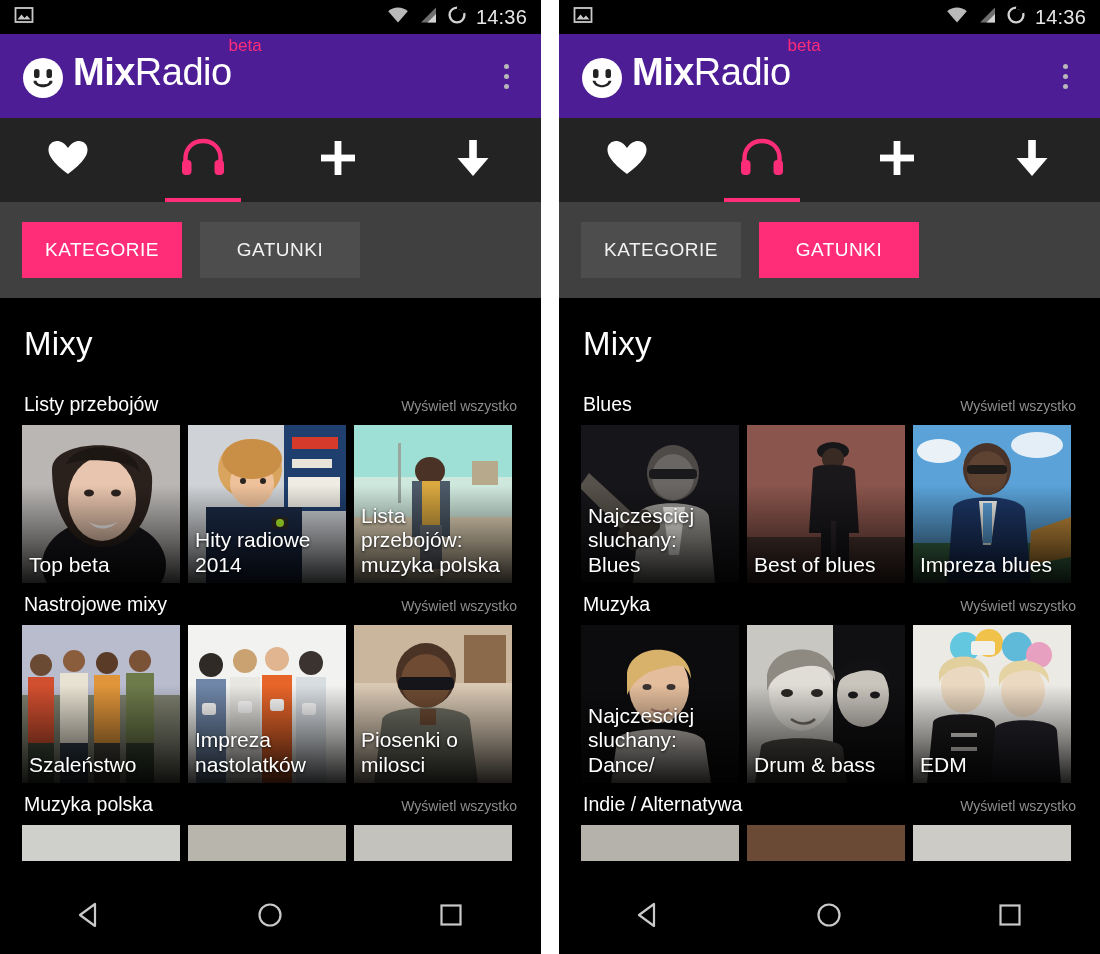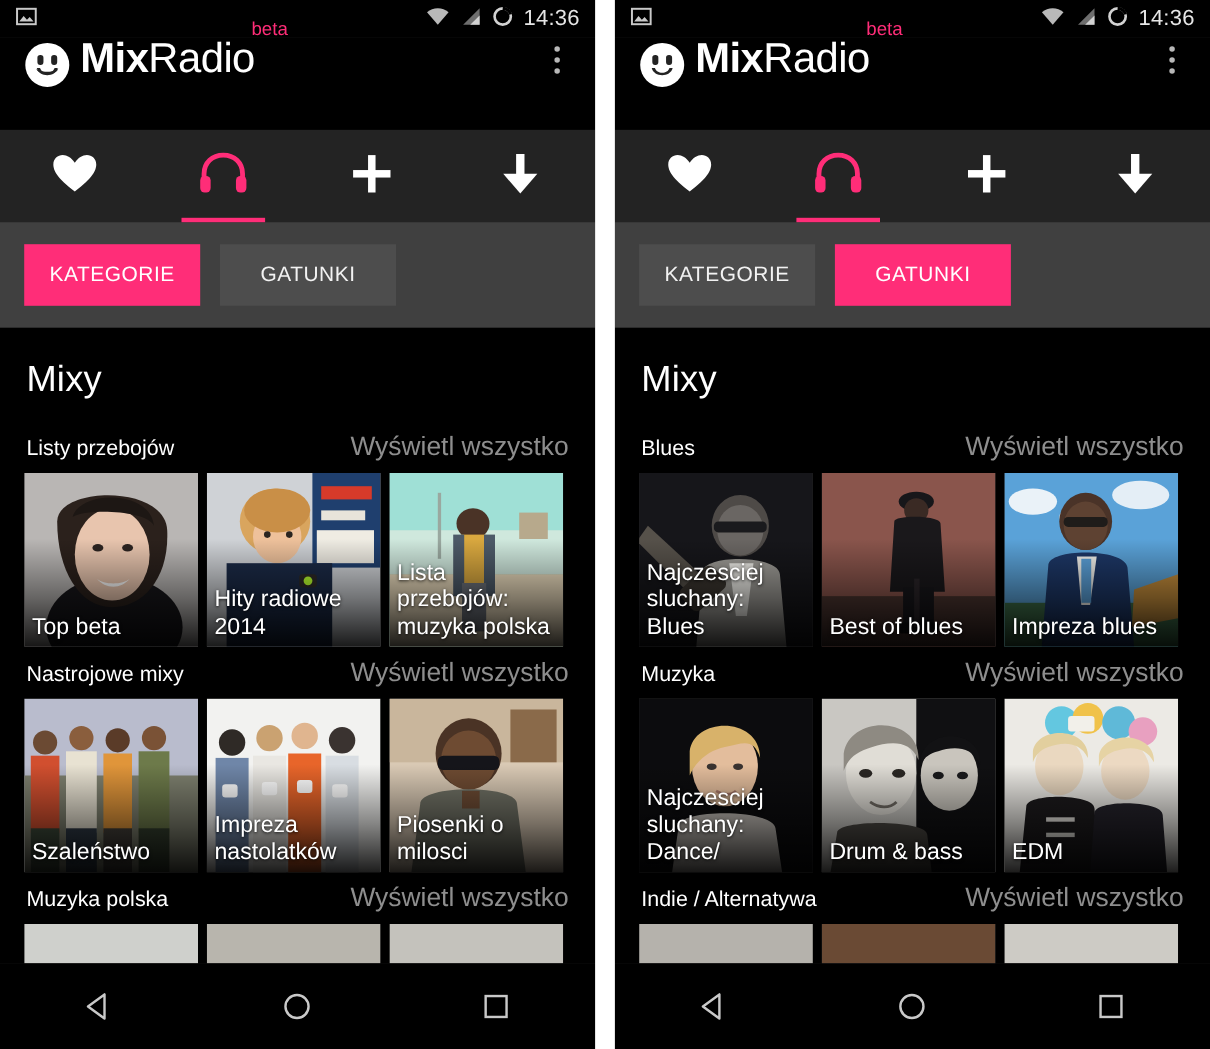--- a/index.html
+++ b/index.html
@@ -18,22 +18,22 @@
     height:34px; background:#000; flex:0 0 34px;
     display:flex; align-items:center; padding:0 14px;
     color:#c9c9c9;
   }
   .sb-left { display:flex; align-items:center; gap:6px; }
   .sb-right { margin-left:auto; display:flex; align-items:center; gap:9px; }
   .sb-time { font-size:20px; color:#e6e6e6; letter-spacing:.2px; font-weight:400; }
 
   
   .appbar {
-    flex:0 0 84px; height:84px; background:#000000;
-    display:flex; padding:0 22px; position:relative;
+    flex:0 0 84px; height:84px; background:#4c1d95;
+    display:flex; align-items:center; padding:0 22px; position:relative;
   }
   .logo-wrap { display:flex; align-items:flex-start; }
   .smiley { width:42px; height:42px; flex:0 0 42px; margin-top:4px; }
   .wordmark { position:relative; margin-left:9px; display:flex; align-items:baseline; }
   .wm-mix { font-size:38px; font-weight:bold; color:#fff; letter-spacing:-.5px; line-height:1; }
   .wm-radio { font-size:38px; font-weight:300; color:#fff; letter-spacing:-.5px; line-height:1; }
   .wm-beta { position:absolute; top:-16px; right:-30px; font-size:17px; color:#ff2d78; line-height:1; }
   .overflow { margin-left:auto; display:flex; flex-direction:column; gap:5px; padding:8px 10px; }
   .overflow i { display:block; width:5px; height:5px; border-radius:50%; background:#b8b8b8; }
 
@@ -54,21 +54,21 @@
     background:#4d4d4d;
   }
   .seg.active { background:#ff2d78; color:#fff; }
 
   
   .content { flex:1 1 auto; background:#000000; padding:0 22px; overflow:hidden; position:relative; }
   .page-title { font-size:33px; color:#ffffff; font-weight:400; padding:27px 0 30px 2px; letter-spacing:.2px; }
   .section { margin-bottom:10px; }
   .section-head { display:flex; align-items:baseline; padding:0 2px 9px 2px; }
   .section-name { font-size:19.5px; color:#ffffff; font-weight:400; }
-  .section-all { margin-left:auto; font-size:24px; color:#8e8e8e; font-weight:400; }
+  .section-all { margin-left:auto; font-size:14px; color:#8e8e8e; font-weight:400; }
   .row { display:flex; gap:8px; }
   .tile {
     position:relative; width:158px; height:158px; flex:0 0 158px;
     overflow:hidden; background:#2a2a2a;
   }
   .tile .art { position:absolute; inset:0; }
   .tile .scrim {
     position:absolute; left:0; right:0; bottom:0; height:62%;
     background:linear-gradient(to top, rgba(0,0,0,.88), rgba(0,0,0,.45) 45%, rgba(0,0,0,0));
   }

